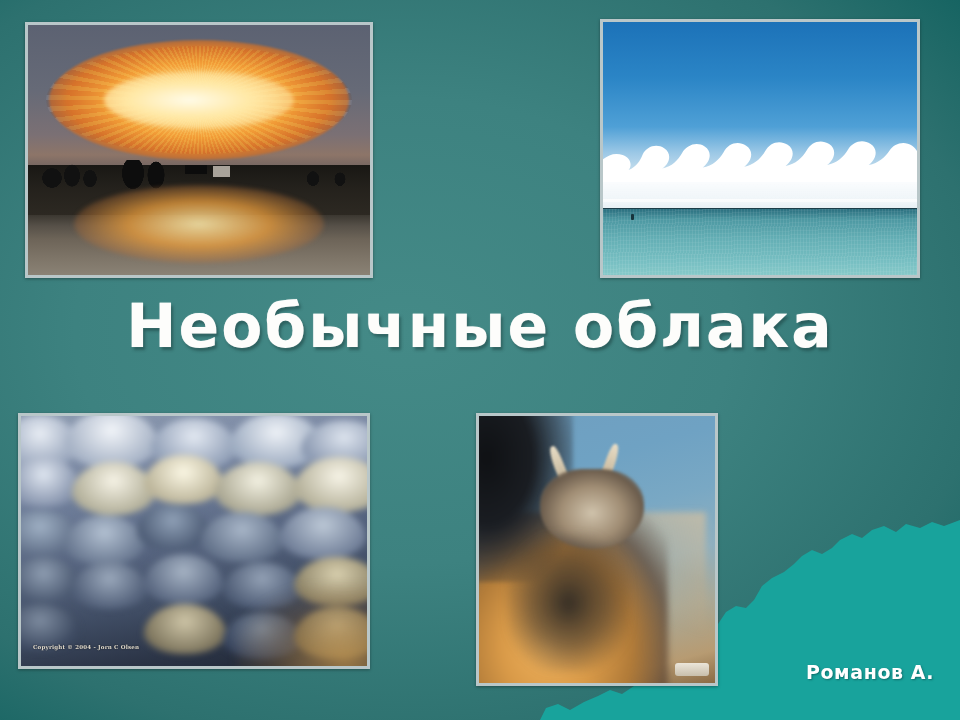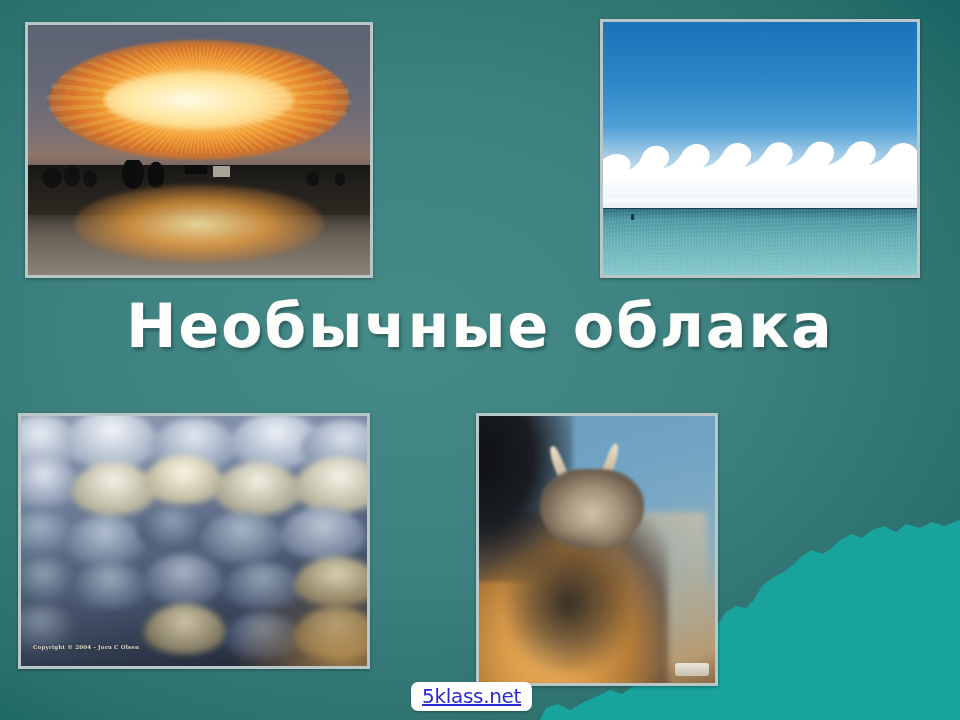--- a/index.html
+++ b/index.html
@@ -252,19 +252,17 @@
       <div class="dm-horn r"></div>
       <div class="dm-head"></div>
       <div class="dm-darkmid"></div>
       <div class="dm-badge"></div>
     </div>
   </div>
 
   <div id="slide-title">Необычные облака</div>
 
   <div id="author">
-  </div>
-
-  <div id="watermark">
-    <span>5klass.net</span>
-  </div>
+    <div>Романов А.</div>
+  </div>
+
 
 </div>
 
 </body></html>

